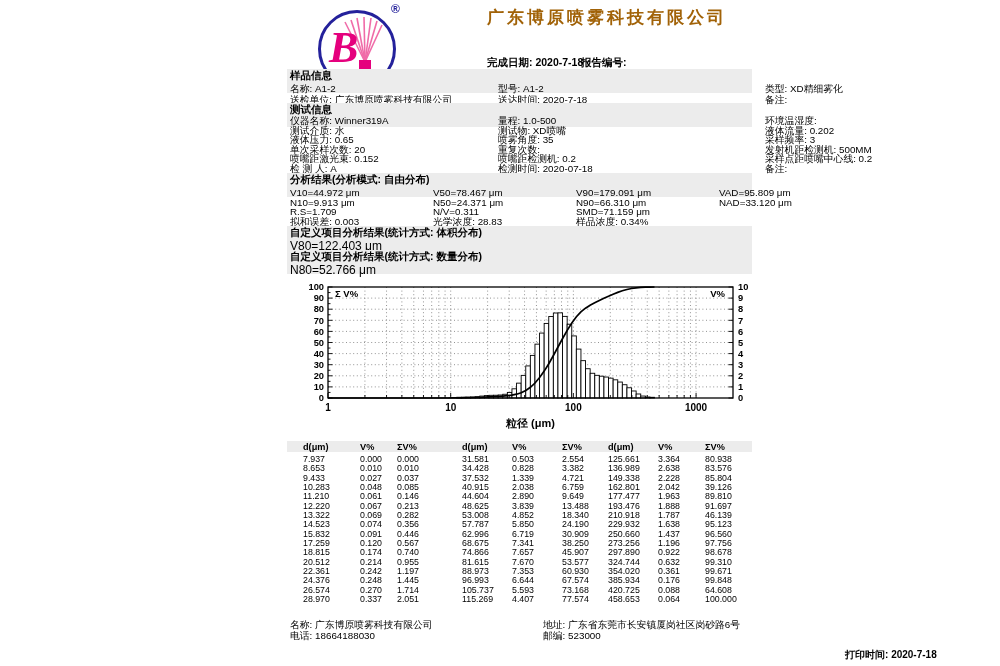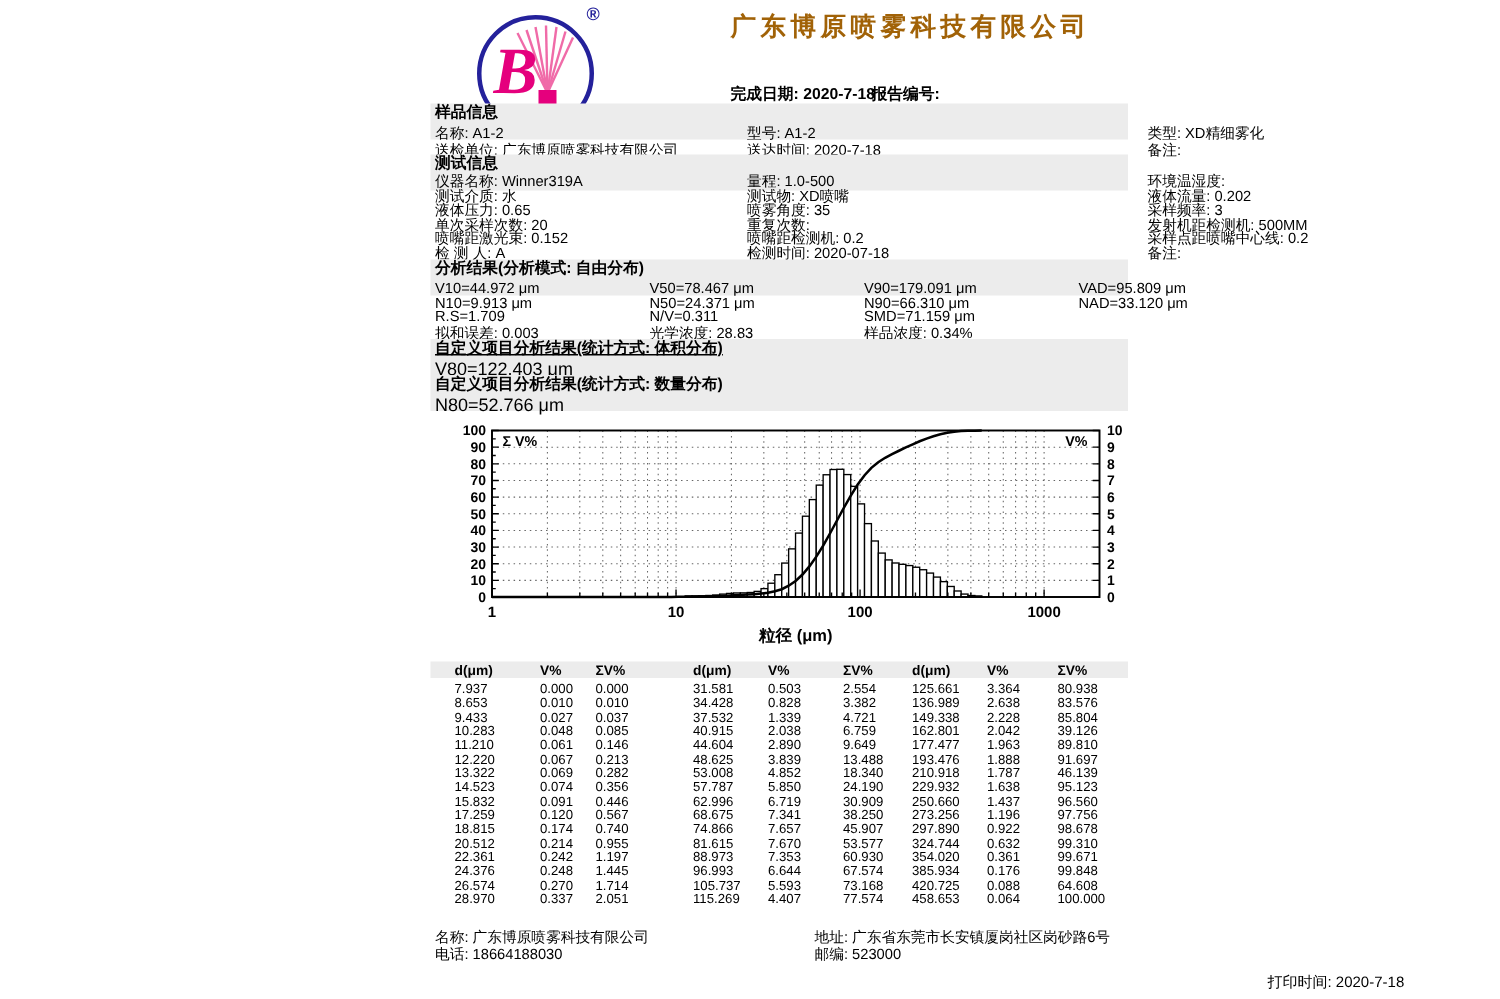--- a/index.html
+++ b/index.html
@@ -37,21 +37,21 @@
   .tbl-head .trow{height:11px;font-size:9.2px;font-weight:bold;}
   .cols9 .trow span:nth-child(1){left:16px;}
   .cols9 .trow span:nth-child(2){left:73px;}
   .cols9 .trow span:nth-child(3){left:110px;}
   .cols9 .trow span:nth-child(4){left:175px;}
   .cols9 .trow span:nth-child(5){left:225px;}
   .cols9 .trow span:nth-child(6){left:275px;}
   .cols9 .trow span:nth-child(7){left:321px;}
   .cols9 .trow span:nth-child(8){left:371px;}
   .cols9 .trow span:nth-child(9){left:418px;}
-  .print-line{position:absolute;top:648px;font-size:10px;font-weight:normal;white-space:nowrap;}
+  .print-line{position:absolute;top:648px;font-size:10px;font-weight:bold;white-space:nowrap;}
   #chart-wrap{position:absolute;left:290px;top:278px;width:470px;height:155px;}
 </style>
 </head>
 <body>
 
 <div class="page">
 
   <div class="logo-circle"></div>
   <svg class="logo-fan" width="72" height="72" viewBox="0 0 72 72">
     <g stroke="#f06ba8" stroke-width="1.6" fill="none">
@@ -148,21 +148,21 @@
         <span></span>
       </div>
       <div class="trow">
         <span>拟和误差: 0.003</span>
         <span>光学浓度: 28.83</span>
         <span>样品浓度: 0.34%</span>
         <span></span>
       </div>
     </div>
 
-  <div class="band" style="top:226px;text-decoration:underline;">自定义项目分析结果(统计方式: 体积分布)</div>
+  <div class="band" style="top:226px;">自定义项目分析结果(统计方式: 体积分布)</div>
   <div class="single" style="top:239px;">V80=122.403 μm</div>
 
   <div class="band" style="top:250px;">自定义项目分析结果(统计方式: 数量分布)</div>
   <div class="single" style="top:263px;">N80=52.766 μm</div>
 
 
   <div id="chart-wrap">
     <svg id="chart-svg" width="470" height="155" viewBox="0 0 470 155">
         <rect x="38" y="9" width="405" height="111" fill="#fff"></rect>
         <g stroke="#666" stroke-width="0.7" stroke-dasharray="1 2.6">

